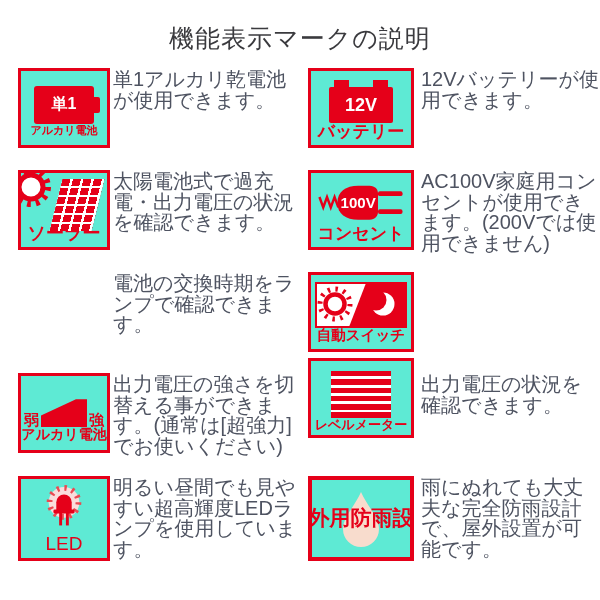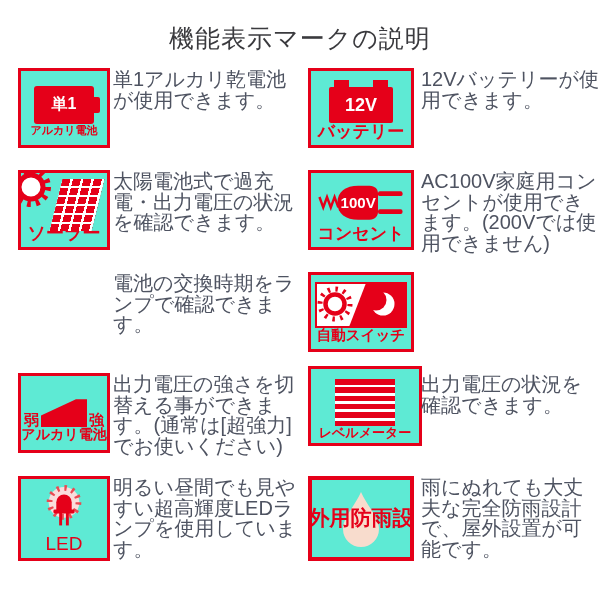--- a/index.html
+++ b/index.html
@@ -137,21 +137,21 @@
   <div class="ibox" style="left:18px;top:373px;width:92px;height:80px">
     <div class="sw">
       <span class="swtxt">弱</span>
       <div class="wedge"></div>
       <span class="swtxt">強</span>
     </div>
     <div class="ilabel" style="font-size:14px">アルカリ電池</div>
   </div>
   <p class="desc" style="left:113px;top:374px;width:190px">出力電圧の強さを切替える事ができます。(通常は[超強力]でお使いください)</p>
 
-  <div class="ibox" style="left:308px;top:366px;width:114px;height:80px">
+  <div class="ibox" style="left:308px;top:358px;width:106px;height:80px">
     <div class="bars"></div>
     <div class="ilabel" style="font-size:13px">レベルメーター</div>
   </div>
   <p class="desc" style="left:421px;top:374px;width:178px">出力電圧の状況を確認できます。</p>
 
   <div class="ibox" style="left:18px;top:476px;width:92px;height:85px">
     <svg width="64" height="52" viewBox="0 0 64 52">
       <circle cx="32" cy="19" r="16" fill="#fadcdc"></circle>
       <circle cx="32" cy="19" r="15" fill="none" stroke="#ea4a52" stroke-width="6" stroke-dasharray="2.5 5.35"></circle>
       <path d="M24 19 a8 8 0 0 1 16 0 v8 h-16 z" fill="#e50019"></path>

